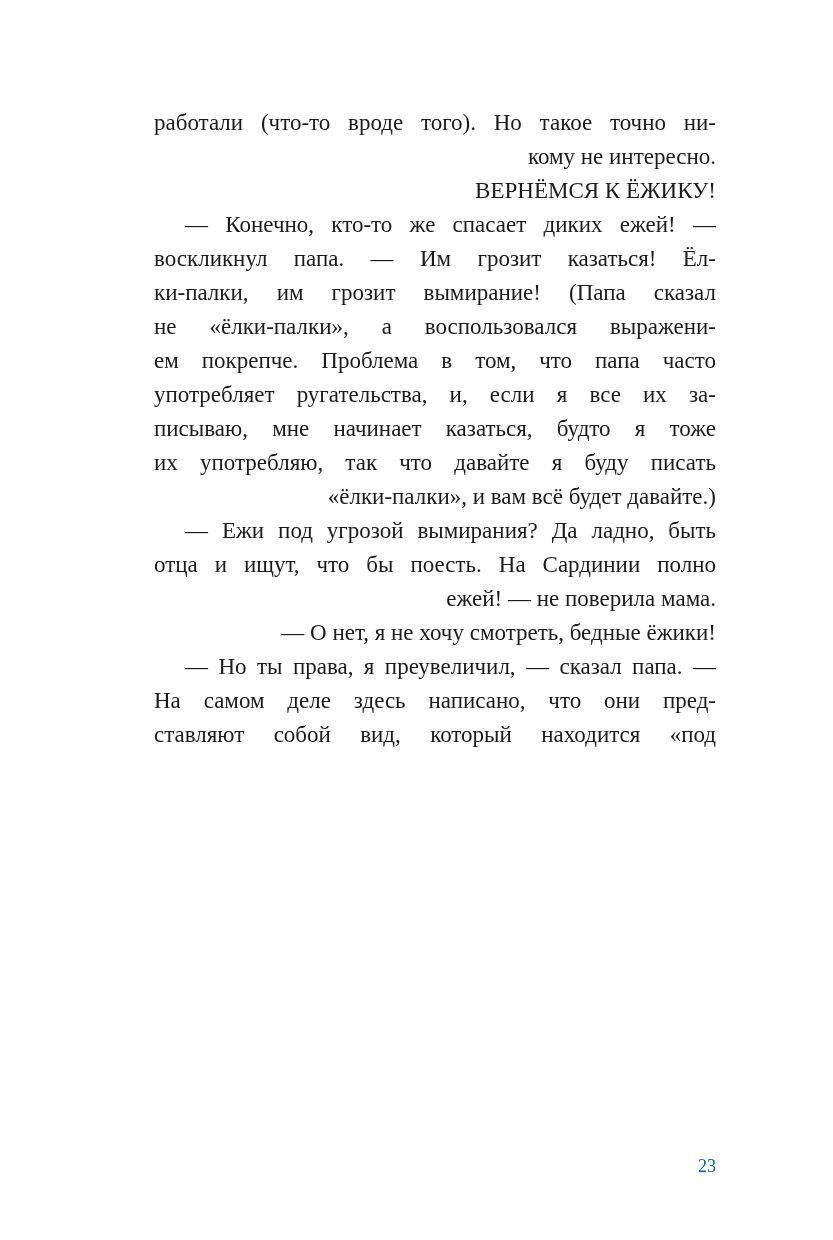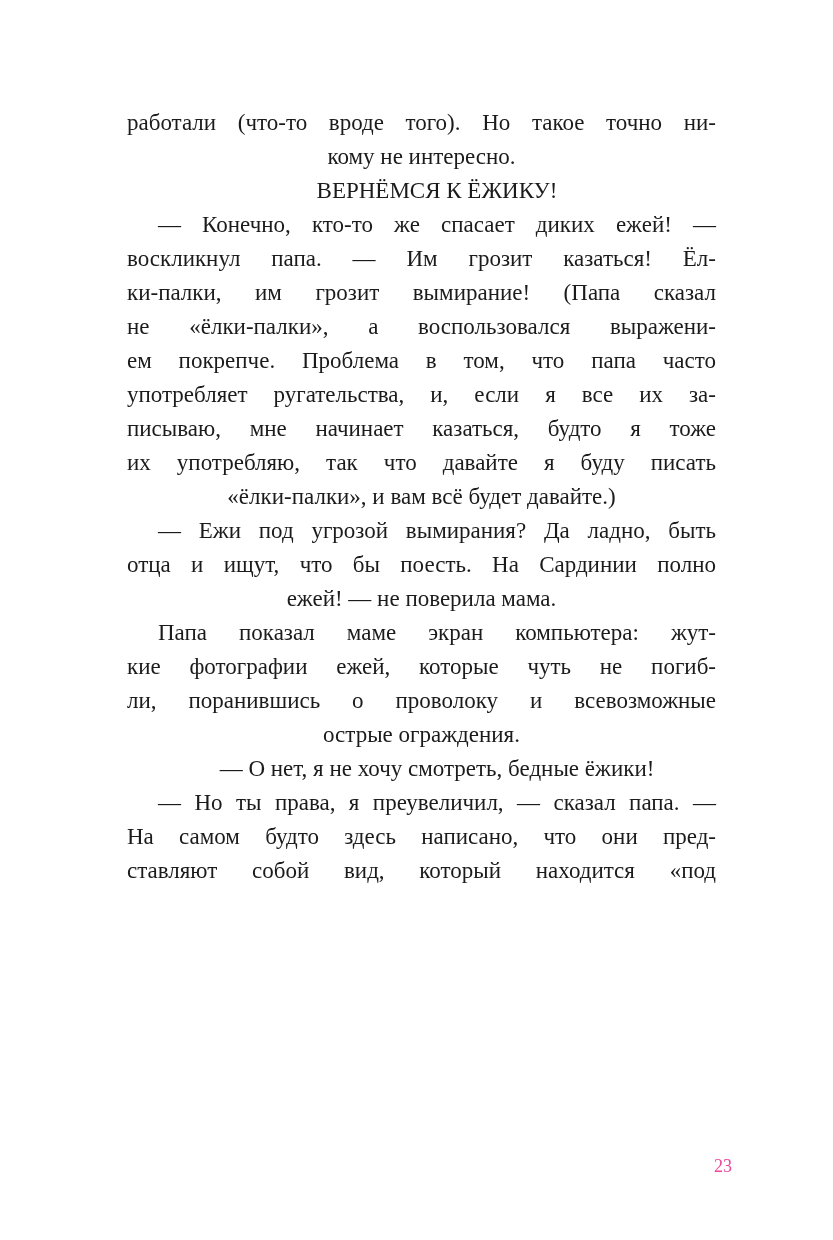--- a/index.html
+++ b/index.html
@@ -26,34 +26,35 @@
     -webkit-font-smoothing: antialiased;
   }
   .paragraph {
     margin: 0;
     padding: 0;
   }
   .paragraph.indent .line:first-child {
     text-indent: 31px;
   }
   .line {
-    text-align: center;
+    text-align: right;
     white-space: normal;
   }
   .line.full {
     text-align: justify;
     text-align-last: justify;
+    margin-left: 27px;
   }
   .page-number {
     position: absolute;
-    right: 101px;
+    right: 117px;
     top: 1155px;
     font-size: 18px;
     line-height: 22px;
-    color: #ec4899;
+    color: #0369a1;
   }
 </style>
 </head>
 <body>
 
 <div class="page">
   <div class="text-block">
       <div class="paragraph">
         <div class="line full">работали (что-то вроде того). Но такое точно ни-</div>
         <div class="line">кому не интересно.</div>
@@ -71,28 +72,22 @@
         <div class="line full">писываю, мне начинает казаться, будто я тоже</div>
         <div class="line full">их употребляю, так что давайте я буду писать</div>
         <div class="line">«ёлки-палки», и вам всё будет давайте.)</div>
       </div>
       <div class="paragraph indent">
         <div class="line full">— Ежи под угрозой вымирания? Да ладно, быть</div>
         <div class="line full">отца и ищут, что бы поесть. На Сардинии полно</div>
         <div class="line">ежей! — не поверила мама.</div>
       </div>
       <div class="paragraph indent">
-        <div class="line full">Папа показал маме экран компьютера: жут-</div>
-        <div class="line full">кие фотографии ежей, которые чуть не погиб-</div>
-        <div class="line full">ли, поранившись о проволоку и всевозможные</div>
-        <div class="line">острые ограждения.</div>
-      </div>
-      <div class="paragraph indent">
         <div class="line">— О нет, я не хочу смотреть, бедные ёжики!</div>
       </div>
       <div class="paragraph indent">
         <div class="line full">— Но ты права, я преувеличил, — сказал папа. —</div>
-        <div class="line full">На самом будто здесь написано, что они пред-</div>
+        <div class="line full">На самом деле здесь написано, что они пред-</div>
         <div class="line full">ставляют собой вид, который находится «под</div>
       </div>
     </div>
   <div class="page-number">23</div>
 </div>
 
 </body></html>

